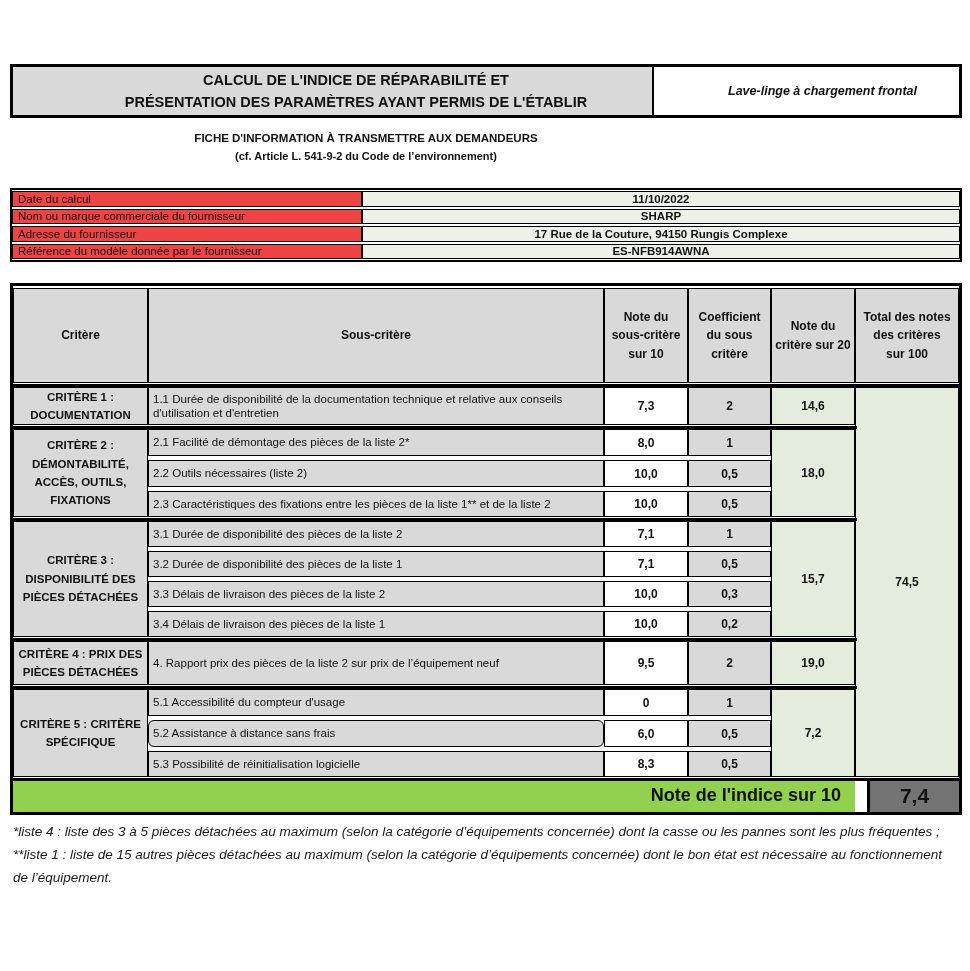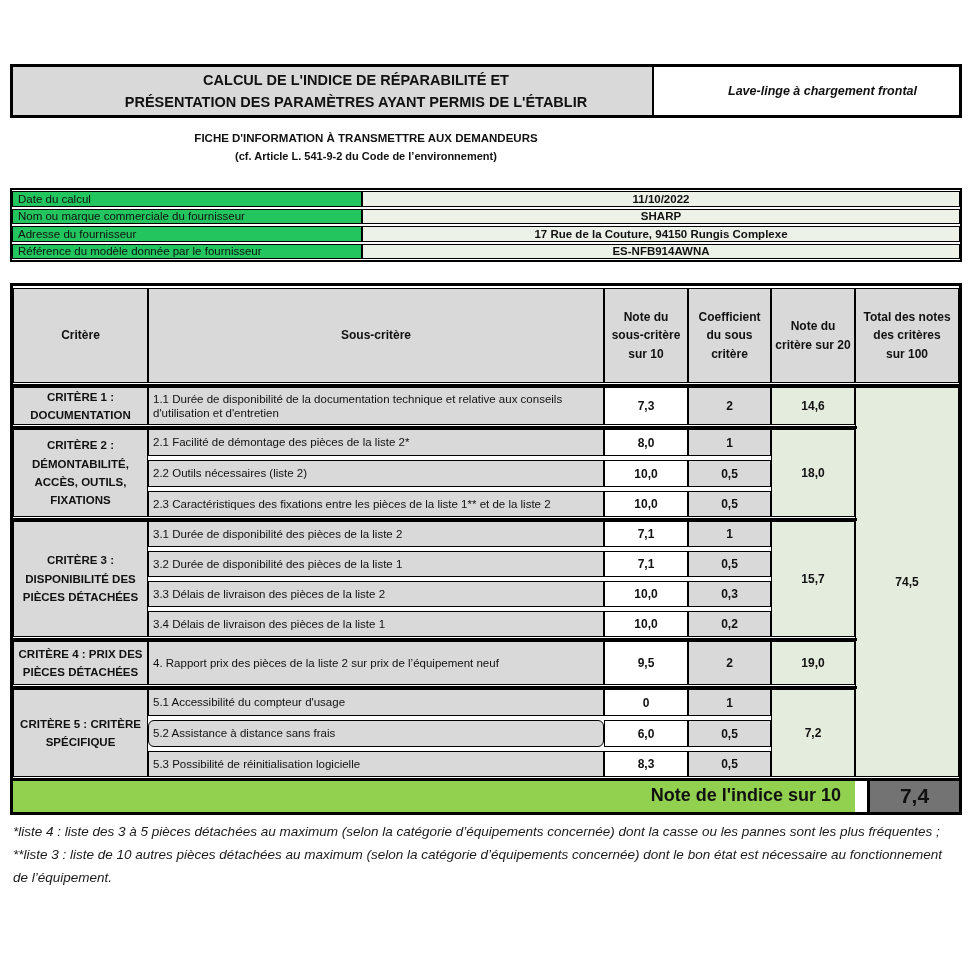--- a/index.html
+++ b/index.html
@@ -32,21 +32,21 @@
   
   .info-table{
     position:absolute;left:10px;top:188px;width:948px;
     border:2px solid #000;
     display:grid;grid-template-columns:350px 1fr;grid-auto-rows:17.5px;
   }
   .info-label,.info-value{
     margin:1px 0;border:1px solid #000;display:flex;align-items:center;
     font-size:11.5px;overflow:hidden;
   }
-  .info-label{background:#22c55e;padding:0 5px;border-right:1.5px solid #000;}
+  .info-label{background:#ef4444;padding:0 5px;border-right:1.5px solid #000;}
   .info-value{background:#edf2e9;justify-content:center;font-weight:bold;}
   
   .main-table{
     position:relative;
     margin:0;position:absolute;left:10px;top:283px;width:946px;
     border:3px solid #000;background:#fff;
     display:grid;
     grid-template-columns:135px 456px 84px 83px 84px 104px;
     grid-template-rows:99px 42px 31px 31px 30px 30px 30px 30px 30px 48px 31px 31px 30px 33px;
   }
@@ -197,16 +197,16 @@
     <div class="sep full" style="top:98px;"></div>
     <div class="sep part" style="top:140px;"></div>
     <div class="sep part" style="top:232px;"></div>
     <div class="sep part" style="top:352px;"></div>
     <div class="sep part" style="top:400px;"></div>
     <div class="sep full" style="top:492px;"></div>
   </div>
 
   <div class="footnotes">
     <p>*liste 4 : liste des 3 à 5 pièces détachées au maximum (selon la catégorie d’équipements concernée) dont la casse ou les pannes sont les plus fréquentes ;</p>
-    <p>**liste 3 : liste de 10 autres pièces détachées au maximum (selon la catégorie d’équipements concernée) dont le bon état est nécessaire au fonctionnement de l’équipement.</p>
+    <p>**liste 1 : liste de 15 autres pièces détachées au maximum (selon la catégorie d’équipements concernée) dont le bon état est nécessaire au fonctionnement de l’équipement.</p>
   </div>
 
 </div>
 
 </body></html>

